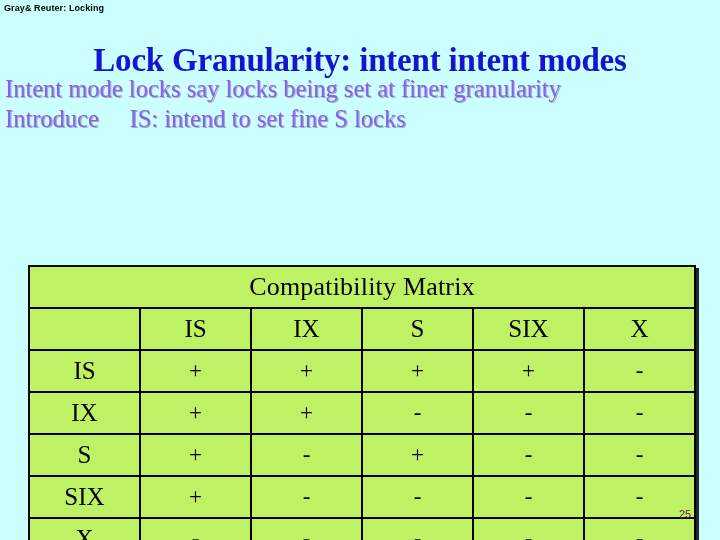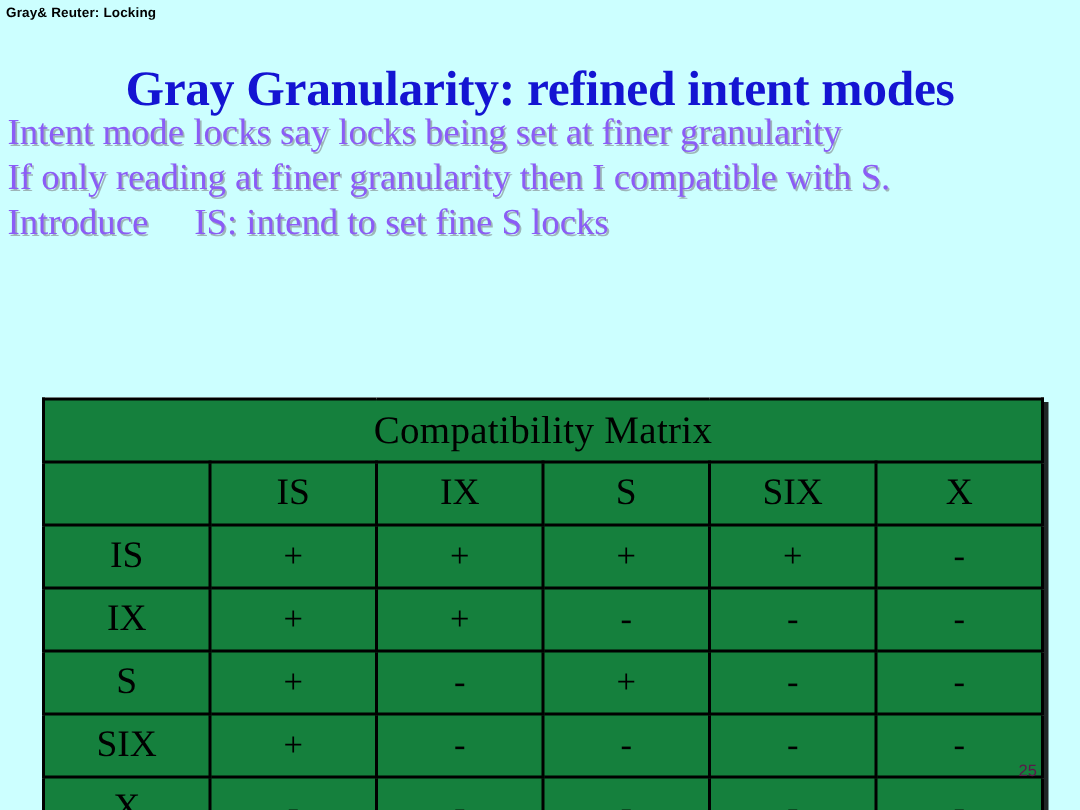--- a/index.html
+++ b/index.html
@@ -81,21 +81,21 @@
     box-shadow: 3px 3px 0 rgba(0,0,0,0.85);
   }
   table.matrix td, table.matrix th {
     border: 2.5px solid #000000;
     height: 40px;
     text-align: center;
     vertical-align: middle;
     font-family: "Liberation Serif", "DejaVu Serif", serif;
     font-size: 23px;
     color: #000000;
-    background: #15803d;
+    background: #bef264;
     padding: 0;
     font-weight: normal;
   }
   table.matrix col.rowhdr { width: 111px; }
   table.matrix col.dcol   { width: 111px; }
 
   .caption-cell {
     font-size: 26px !important;
     font-weight: bold;
     letter-spacing: 0.2px;
@@ -121,25 +121,24 @@
     z-index: 5;
   }
 </style>
 </head>
 <body>
 
 <div id="slide">
 
   <div class="running-header">Gray&amp; Reuter: Locking</div>
 
-  <h1 class="slide-title">Gray Granularity: refined intent modes</h1>
+  <h1 class="slide-title">Lock Granularity: intent intent modes</h1>
 
   <div class="body-block">
     <div class="body-line">Intent mode locks say locks being set at finer granularity</div>
-    <div class="body-line">If only reading at finer granularity then I compatible with S.</div>
     <div class="body-line">Introduce     IS: intend to set fine S locks</div>
   </div>
 
   <div class="matrix-wrap">
     <table class="matrix">
       <colgroup>
         <col class="rowhdr">
           <col class="dcol">
           <col class="dcol">
         <col class="dcol">

